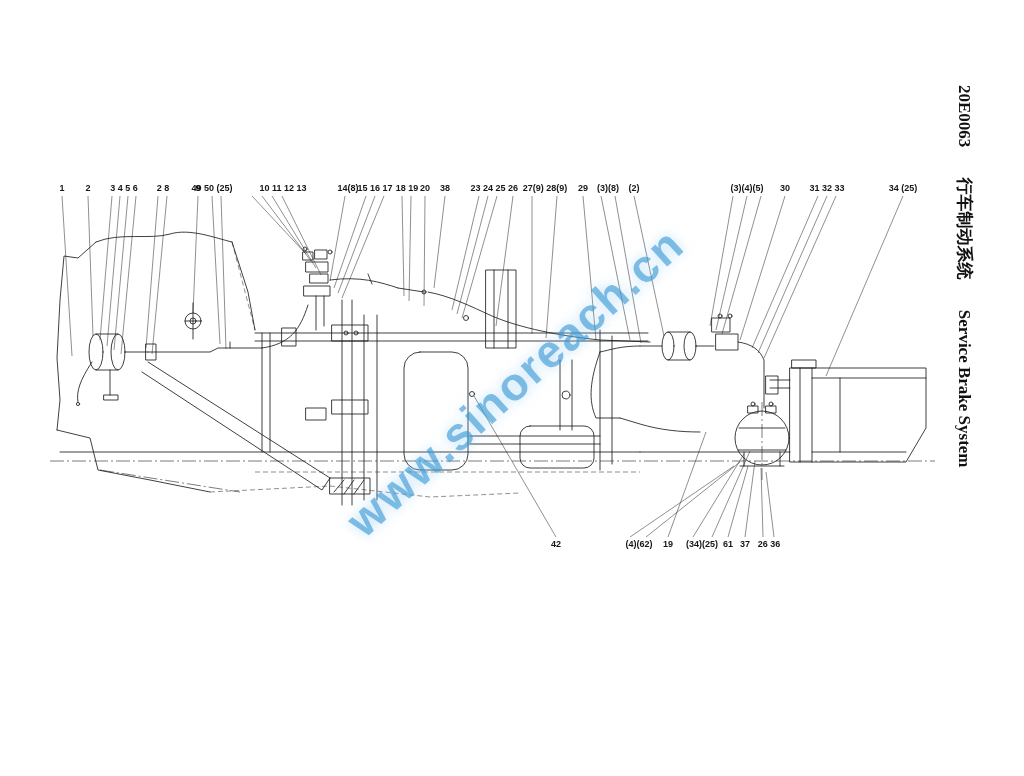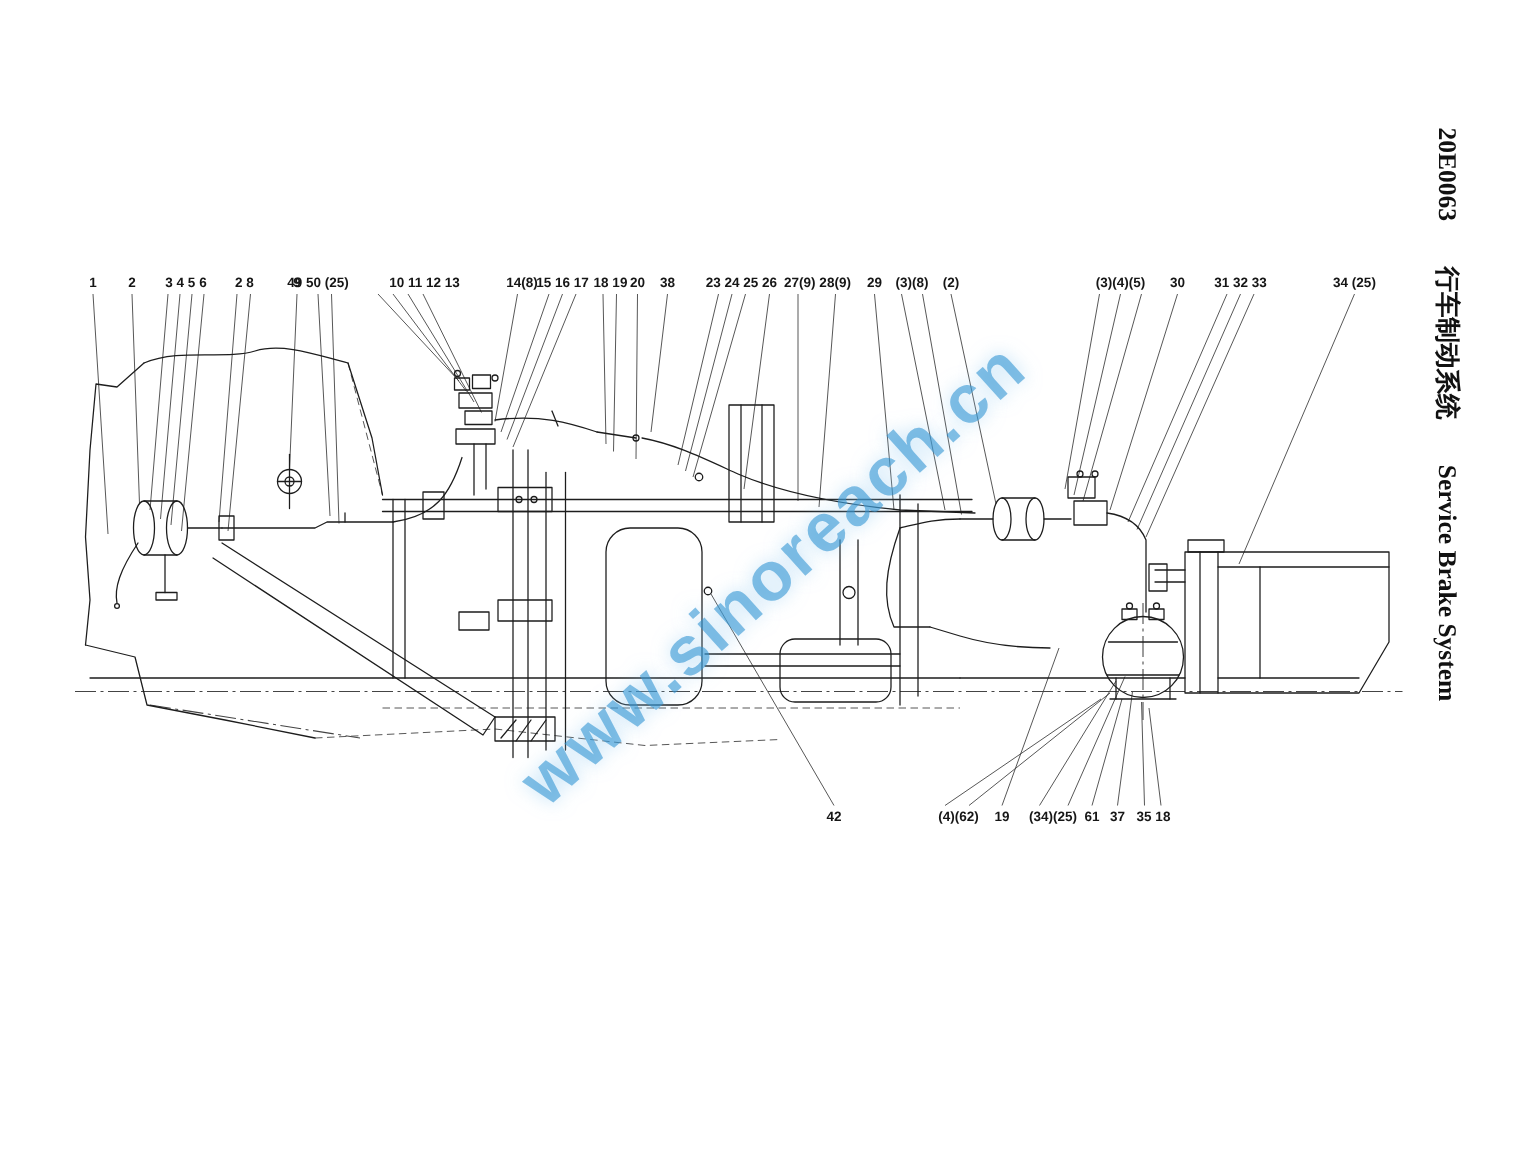--- a/index.html
+++ b/index.html
@@ -273,21 +273,21 @@
     <span class="co" style="left:903px">34 (25)</span>
   </div>
 
   <div class="callouts-bottom">
     <span class="co" style="left:556px">42</span>
     <span class="co" style="left:639px">(4)(62)</span>
     <span class="co" style="left:668px">19</span>
     <span class="co" style="left:702px">(34)(25)</span>
     <span class="co" style="left:728px">61</span>
     <span class="co" style="left:745px">37</span>
-    <span class="co" style="left:769px">35 18</span>
+    <span class="co" style="left:769px">26 36</span>
   </div>
 
   <div class="watermark">www.sinoreach.cn</div>
 
   <div class="side-label">
     <span class="seg">20E0063</span>
     <span class="seg">行车制动系统</span>
     <span class="seg">Service Brake System</span>
   </div>
 

